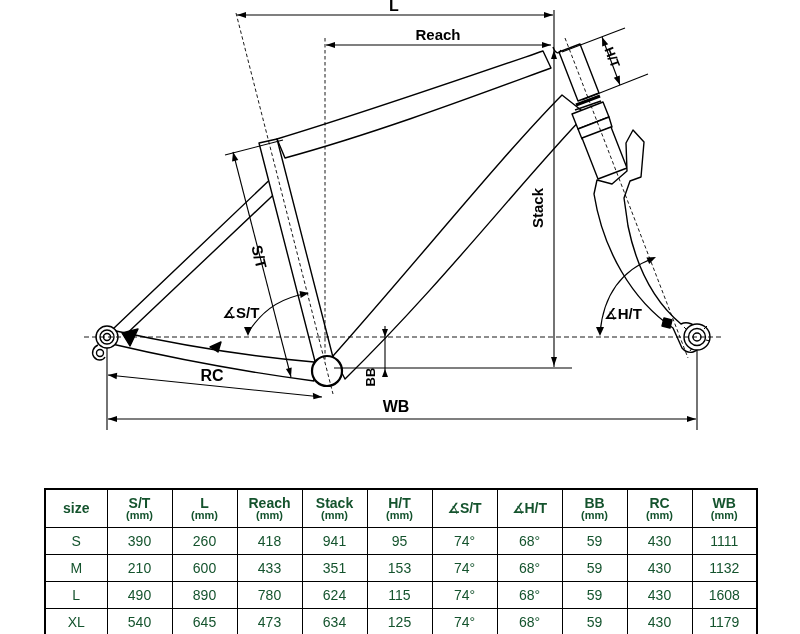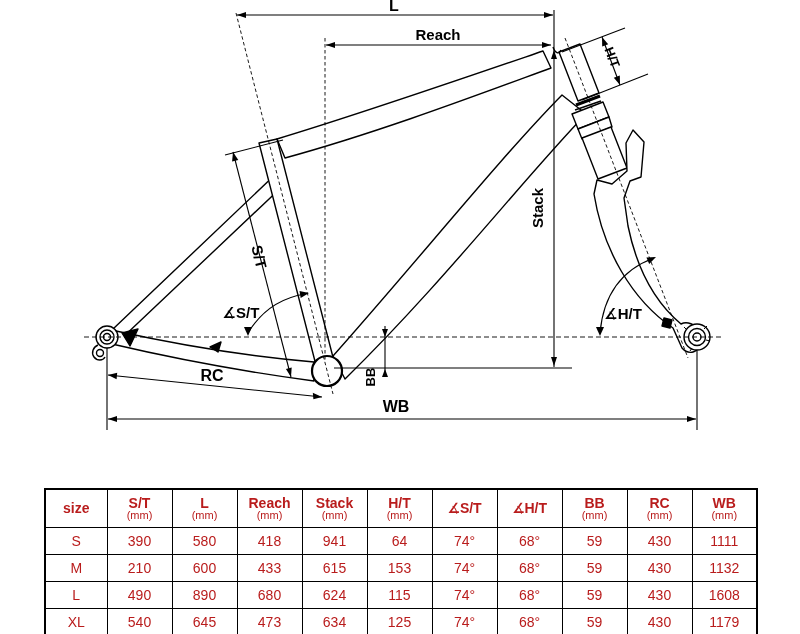--- a/index.html
+++ b/index.html
@@ -6,24 +6,24 @@
   .stage{position:relative;width:800px;height:634px;background:#fff;overflow:hidden;
          font-family:"Liberation Sans","DejaVu Sans",sans-serif;color:#000;}
   .diagram-wrap{position:absolute;left:0;top:0;width:800px;height:482px;}
   svg text{fill:#000;}
   .dimlbl{font-weight:bold;font-size:15px;}
   .dimlbl-lg{font-weight:bold;font-size:16px;}
   .dimlbl-sm{font-weight:bold;font-size:13px;}
   .geo-table{position:absolute;left:44px;top:488px;width:712px;border-collapse:collapse;
              table-layout:fixed;border:2px solid #000;}
   .geo-table th,.geo-table td{border:1.5px solid #000;text-align:center;vertical-align:middle;
-             padding:0;color:#b91c1c;}
+             padding:0;color:#14532d;}
   .geo-table th{height:37px;font-weight:bold;font-size:14px;line-height:1.1;}
   .geo-table td{height:26px;font-weight:normal;font-size:14px;}
-  .geo-table .hu{font-size:11px;font-weight:normal;line-height:1;}
+  .geo-table .hu{font-size:11px;font-weight:bold;line-height:1;}
   .geo-table .hl{line-height:1.05;}
 </style>
 </head>
 <body>
 
 <div class="stage">
 
   <div class="diagram-wrap">
   <svg width="800" height="482" viewBox="0 0 800 482">
 
@@ -193,48 +193,48 @@
           <th>
             <div class="hl">WB</div>
             <div class="hu">(mm)</div>
           </th>
         </tr>
       </thead>
     <tbody>
         <tr>
           <td>S</td>
           <td>390</td>
-          <td>580</td>
+          <td>260</td>
           <td>418</td>
           <td>941</td>
-          <td>64</td>
+          <td>95</td>
           <td>74°</td>
           <td>68°</td>
           <td>59</td>
           <td>430</td>
           <td>1111</td>
         </tr>
         <tr>
           <td>M</td>
           <td>210</td>
           <td>600</td>
           <td>433</td>
-          <td>615</td>
+          <td>351</td>
           <td>153</td>
           <td>74°</td>
           <td>68°</td>
           <td>59</td>
           <td>430</td>
           <td>1132</td>
         </tr>
         <tr>
           <td>L</td>
           <td>490</td>
           <td>890</td>
-          <td>680</td>
+          <td>780</td>
           <td>624</td>
           <td>115</td>
           <td>74°</td>
           <td>68°</td>
           <td>59</td>
           <td>430</td>
           <td>1608</td>
         </tr>
         <tr>
           <td>XL</td>

